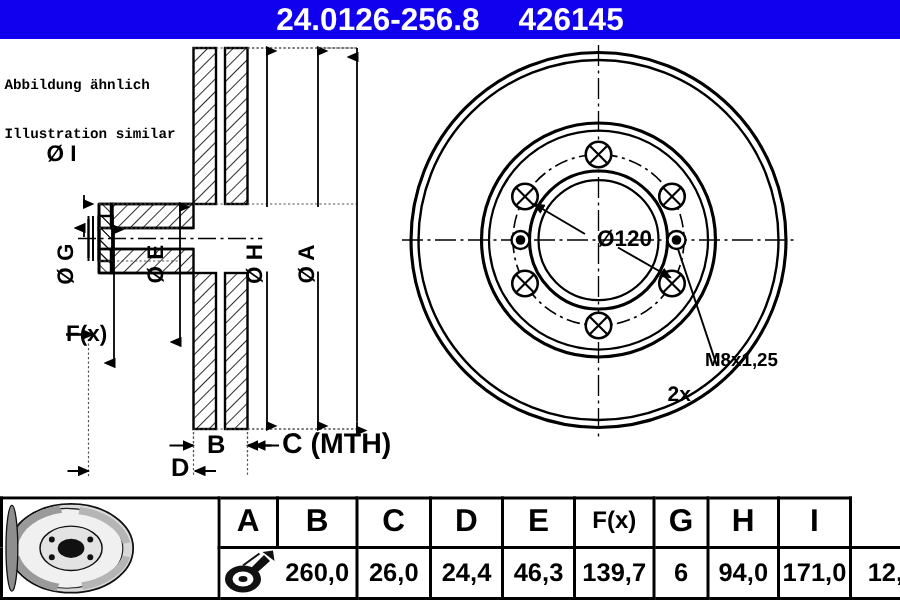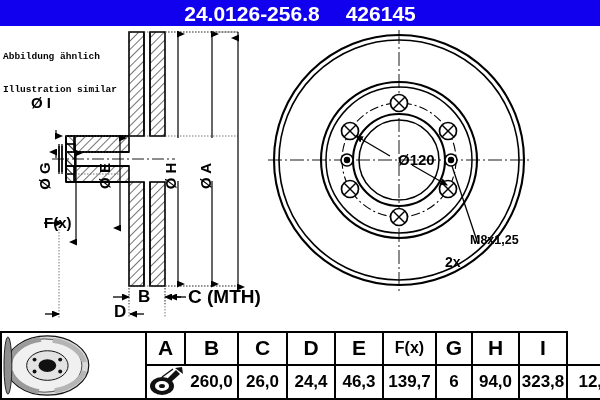--- a/index.html
+++ b/index.html
@@ -391,20 +391,20 @@
             </g>
           </svg>
         </td>
         <td class="val">260,0</td>
         <td class="val">26,0</td>
         <td class="val">24,4</td>
         <td class="val">46,3</td>
         <td class="val">139,7</td>
         <td class="val">6</td>
         <td class="val">94,0</td>
-        <td class="val">323,8</td>
+        <td class="val">171,0</td>
         <td class="val">12,8</td>
       </tr>
     </tbody>
       </table>
   </div>
 
 </div>
 
 </body></html>

